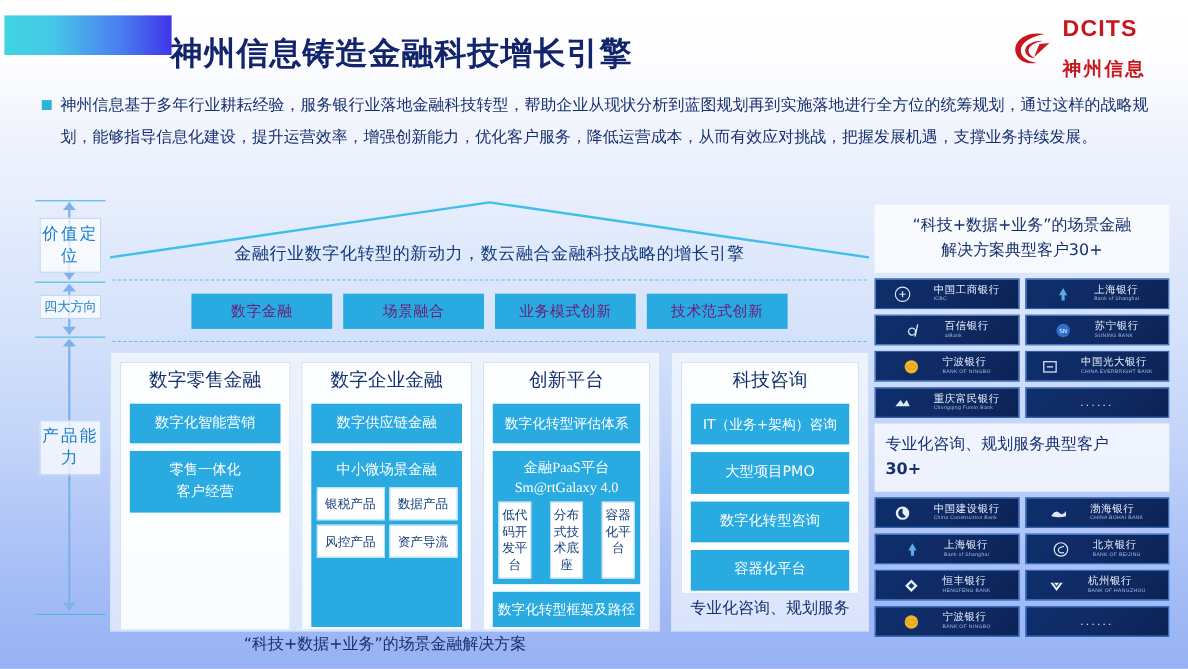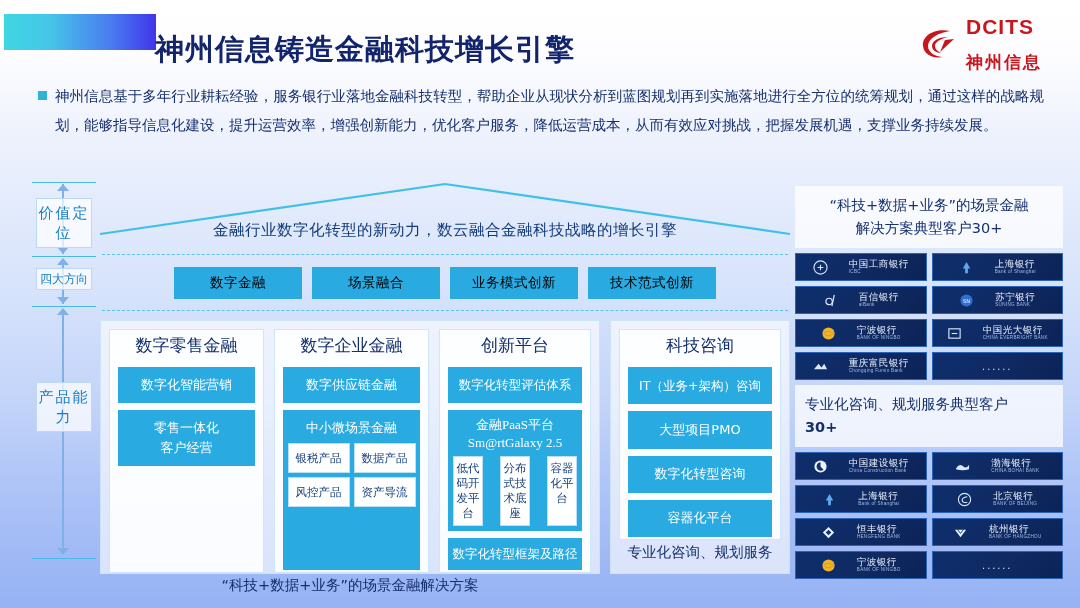--- a/index.html
+++ b/index.html
@@ -65,21 +65,21 @@
   .roof-text {
     position: absolute; left: 0; top: 38px; width: 690px; text-align: center;
     font-size: 15.5px; color: #123a7a; font-family: "DejaVu Sans", sans-serif;
     letter-spacing: 0.5px;
   }
 
   .dash { height: 0; border-top: 1px dashed #5bc2e8; margin: 0 2px; }
 
   .pills { display: flex; gap: 10px; justify-content: center; padding: 12px 0 11px; }
   .pill {
-    background: #29abe2; color: #000000; font-size: 13.5px;
+    background: #29abe2; color: #701a75; font-size: 13.5px;
     padding: 7px 0; width: 128px; text-align: center;
     font-family: "DejaVu Sans", sans-serif; letter-spacing: 0.5px;
   }
 
   .panel {
     margin-top: 9px; height: 254px;
     background: rgba(255,255,255,0.62);
     border: 1px solid #cfe3f6; padding: 8px;
     display: flex; flex-direction: column;
   }
@@ -246,21 +246,21 @@
               <div class="subtag">资产导流</div>
             </div>
           </div>
         </div>
 
         <div class="col col-3">
           <div class="col-title">创新平台</div>
           <div class="blk" style="font-size:12.5px">数字化转型评估体系</div>
           <div class="paas blk-grow">
             <div class="paas-title">金融PaaS平台</div>
-            <div class="paas-title">Sm@rtGalaxy 2.5</div>
+            <div class="paas-title">Sm@rtGalaxy 4.0</div>
             <div class="paas-row">
               <div class="paas-cell">低代码开发平台</div>
               <div class="paas-cell">分布式技术底座</div>
               <div class="paas-cell">容器化平台</div>
             </div>
           </div>
           <div class="blk" style="font-size:12.5px;padding:6px 1px">数字化转型框架及路径</div>
         </div>
       </div>
       <div class="caption cap-left" style="width:auto">“科技+数据+业务”的场景金融解决方案</div>

